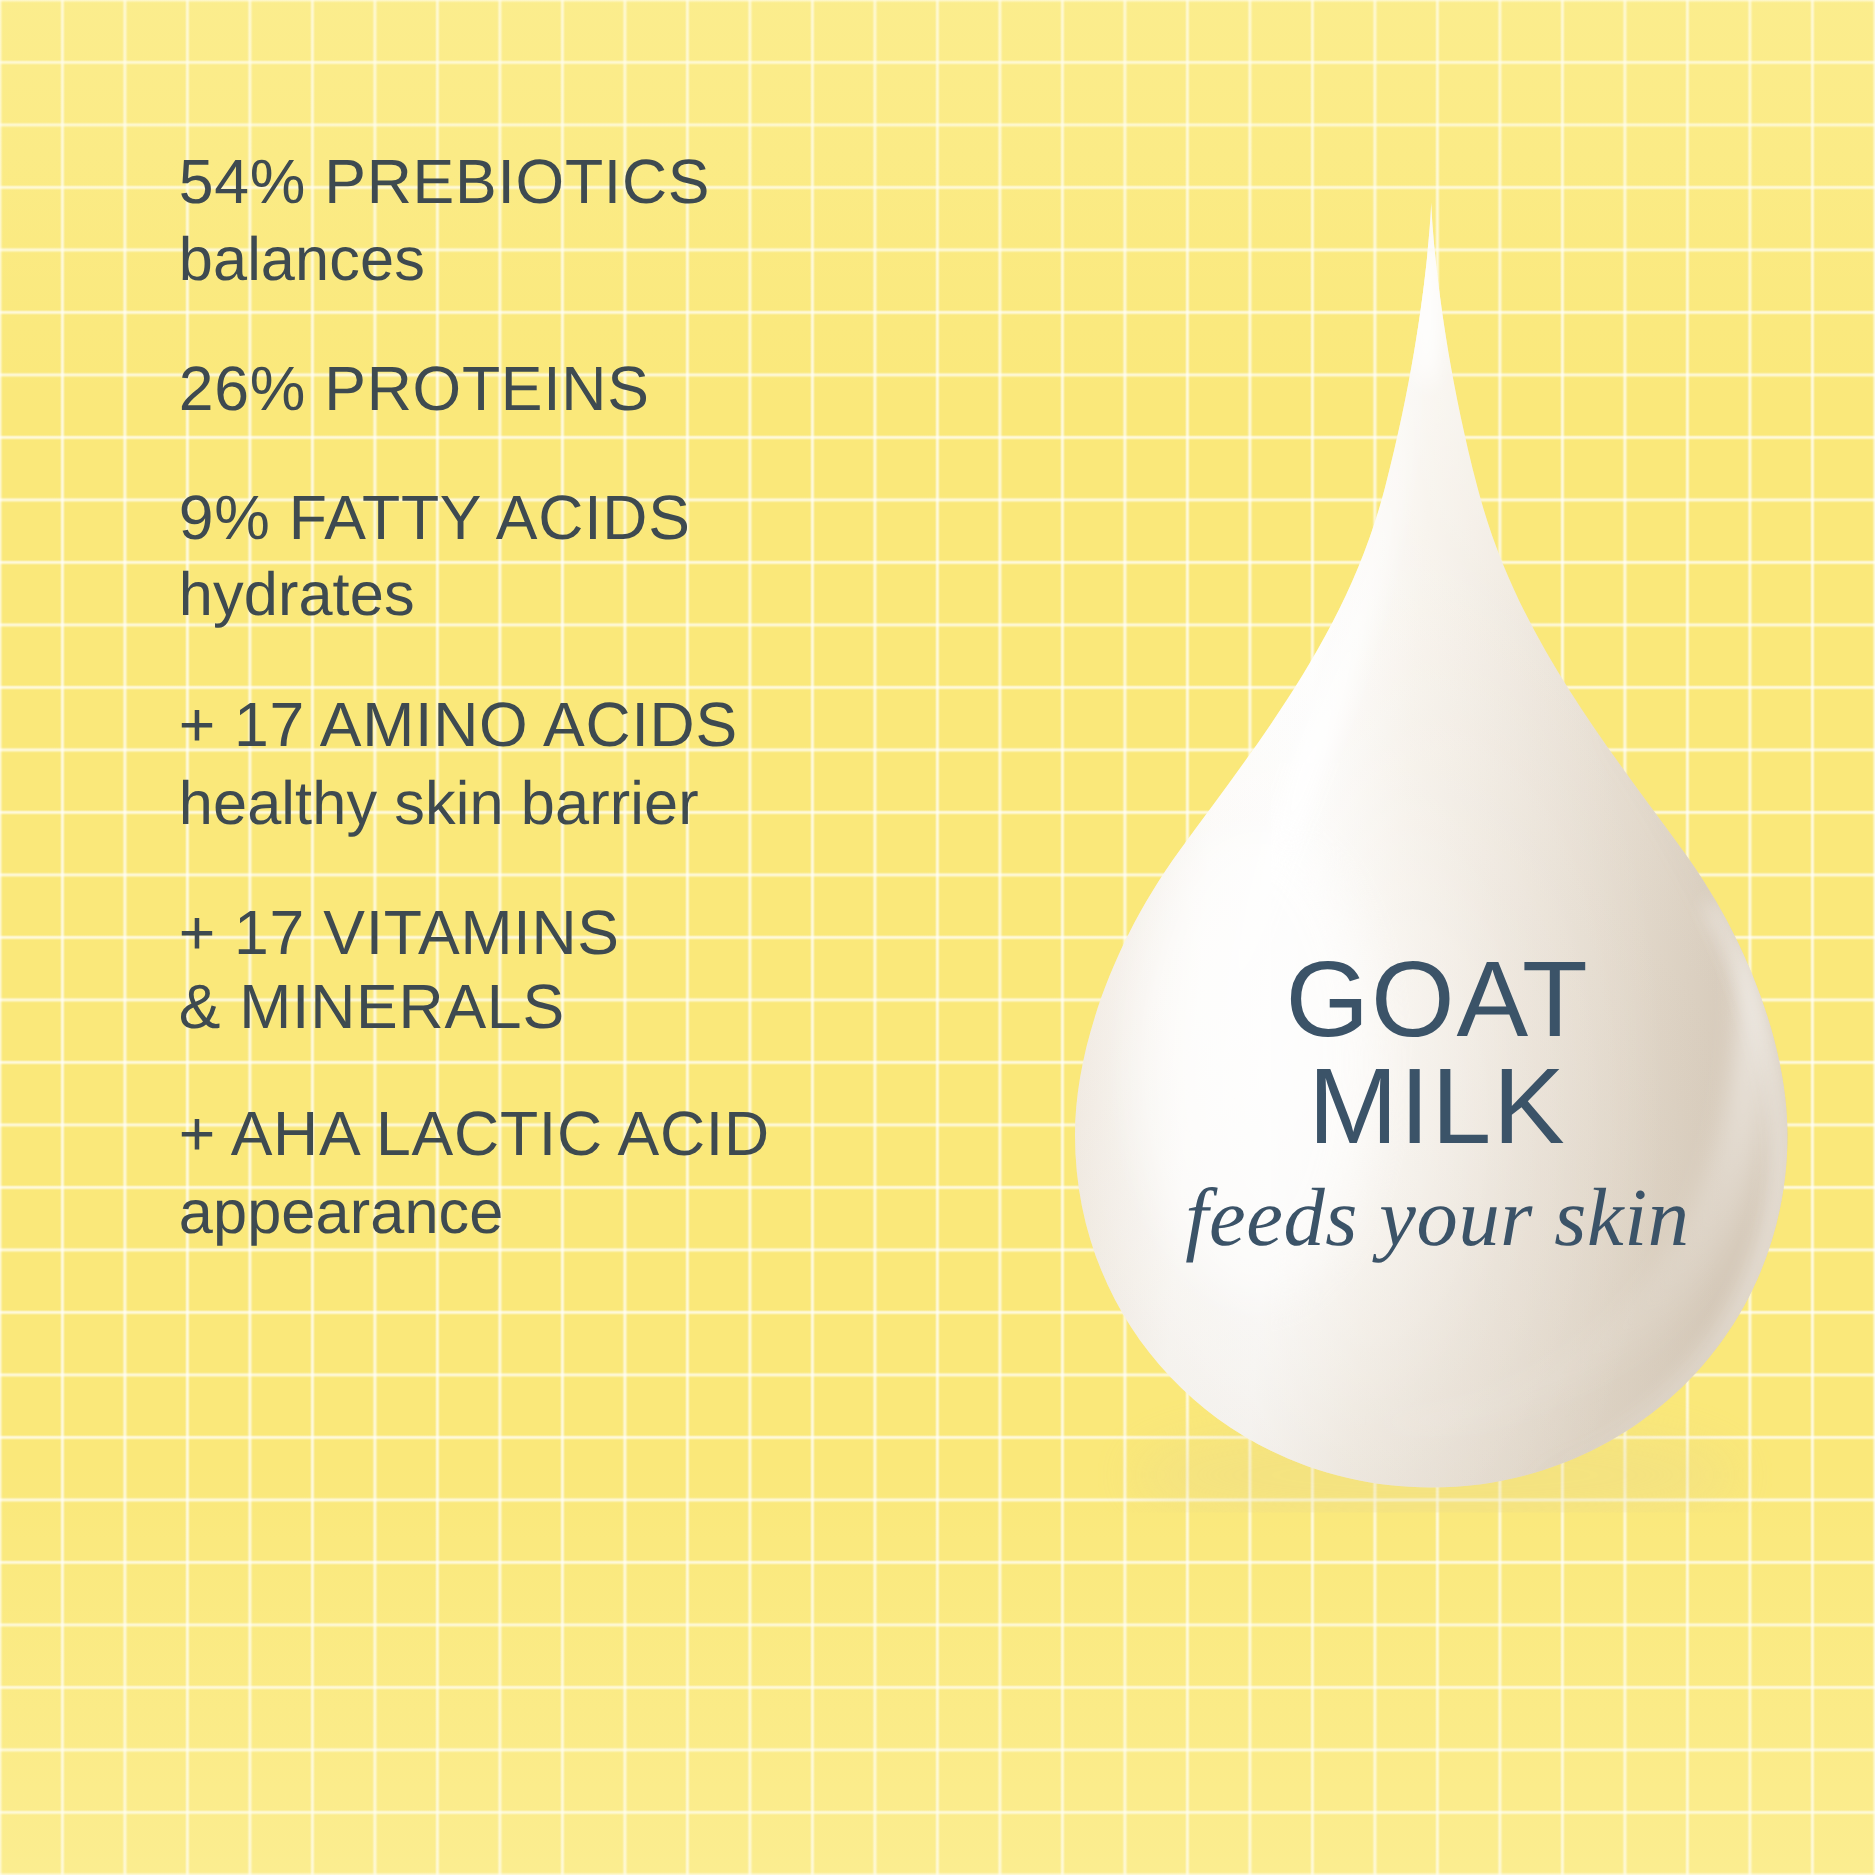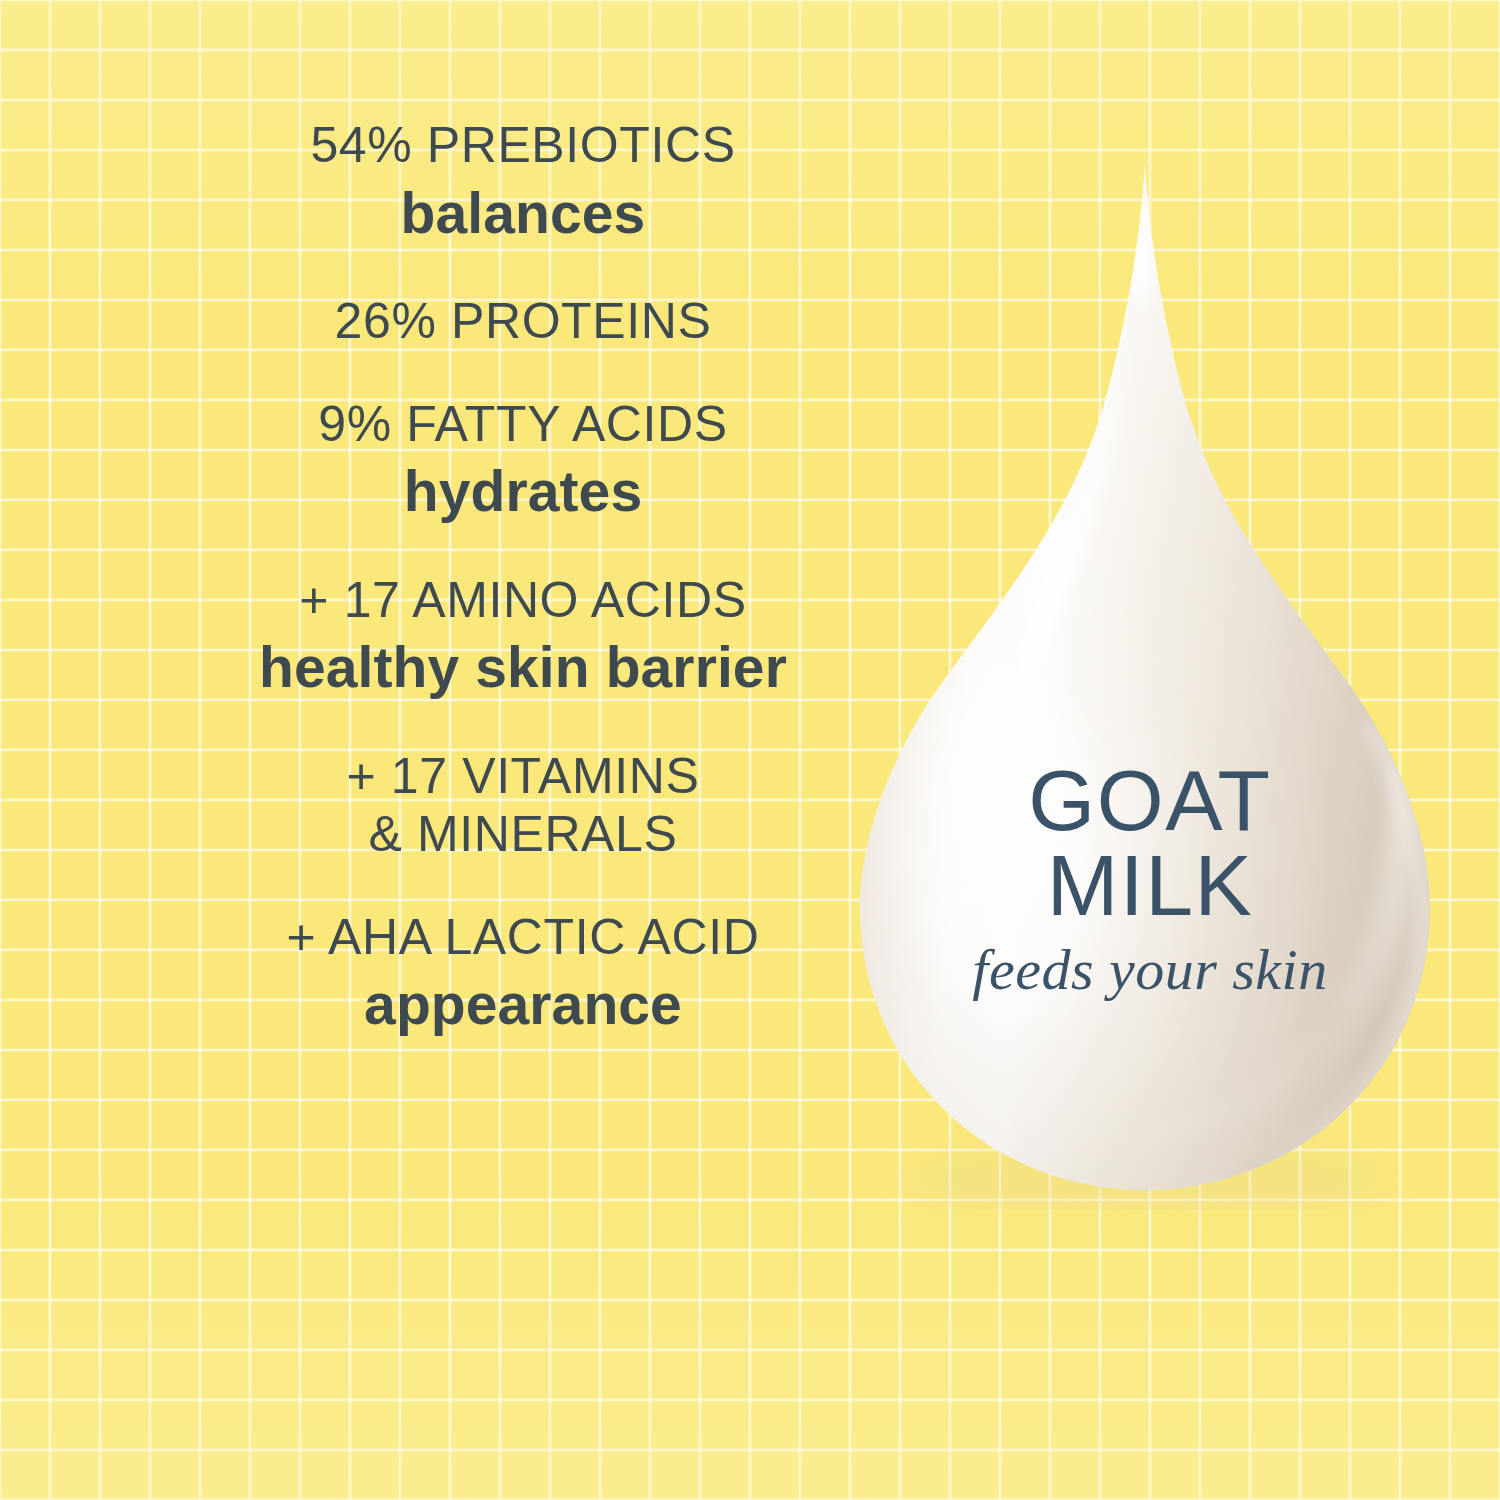--- a/index.html
+++ b/index.html
@@ -56,36 +56,36 @@
   }
 
   
   #ingredient-list {
     position:absolute;
     left:143px;
     top:116px;
     width:760px;
   }
 
-  .ingredient-item { margin-bottom:44px;text-align:center; }
+  .ingredient-item { margin-bottom:44px; }
   .ingredient-item:last-child { margin-bottom:12px; }
 
   .ingredient-headline {
     font-size:50px;
     line-height:1.17;
     font-weight:400;
     letter-spacing:0.6px;
     color:#3E4A50;
     white-space:pre-line;
   }
 
   .ingredient-benefit {
-    font-size:57px;
+    font-size:49px;
     line-height:1.22;
-    font-weight:700;
+    font-weight:400;
     letter-spacing:0.1px;
     color:#3E4A50;
     margin-top:4px;
     white-space:pre-line;
   }
 
   
   #droplet-figure {
     position:absolute;
     left:830px;
@@ -109,21 +109,21 @@
     font-size:86px;
     line-height:0.99;
     font-weight:400;
     letter-spacing:1.5px;
     color:#3B5368;
   }
 
   .droplet-tagline {
     font-family:"Liberation Serif", serif;
     font-style:italic;
-    font-size:58px;
+    font-size:66px;
     line-height:1.05;
     letter-spacing:0.5px;
     color:#3B5368;
     margin-top:12px;
   }
 </style>
 </head>
 <body>
 
 <div id="canvas"></div>

